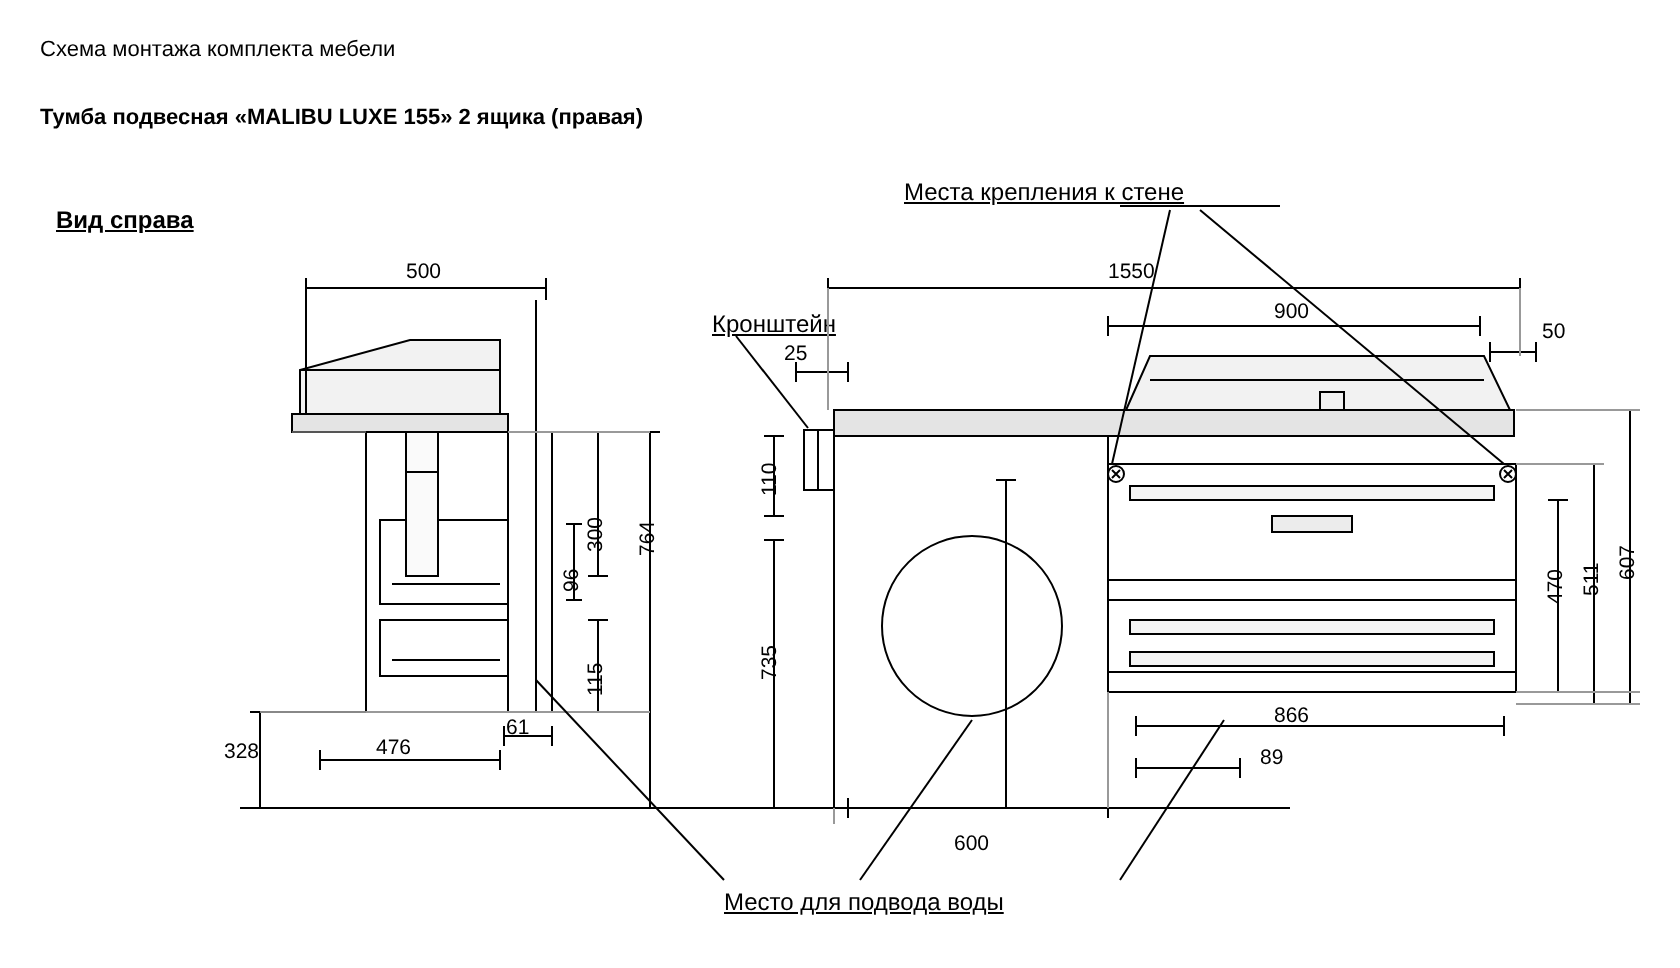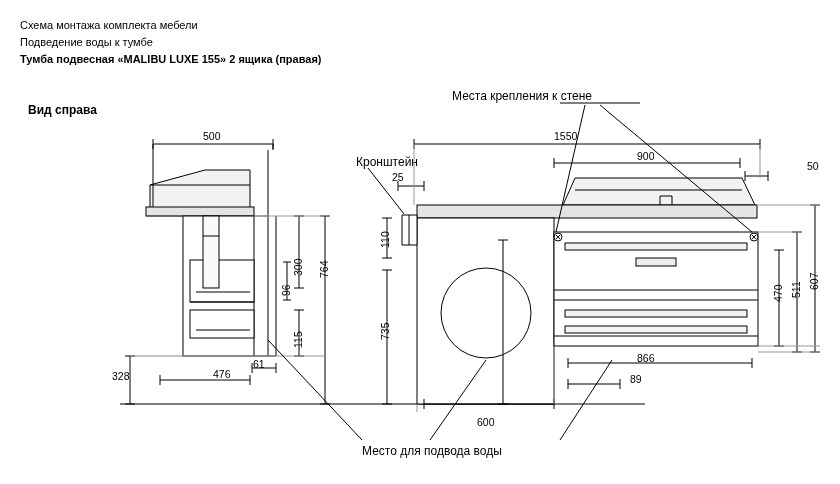--- a/index.html
+++ b/index.html
@@ -9,21 +9,21 @@
     font-family:"Liberation Sans", sans-serif;
     color:#000;
     overflow:hidden;
     position:relative;
   }
   #root{position:relative;width:840px;height:484px;}
 
   .txt{position:absolute;white-space:nowrap;}
   .t-title{font-size:11px;line-height:17px;}
   .t-bold{font-weight:bold;}
-  .t-lbl{font-size:12px;}
+  .t-lbl{font-size:12px;text-decoration:underline;}
   .t-dim{font-size:10.5px;}
 
   svg{position:absolute;left:0;top:0;}
 
   
   .logo{position:absolute;left:662px;top:375px;width:170px;height:46px;}
   .logo-bag{position:absolute;left:0px;top:2px;width:38px;height:38px;
     background:#2f6fd0;border-radius:5px;}
   .logo-bag:before{content:"";position:absolute;left:11px;top:-6px;width:16px;height:12px;
     border:3px solid #2f6fd0;border-bottom:none;border-radius:6px 6px 0 0;box-sizing:border-box;}
@@ -34,41 +34,40 @@
   .logo-text{position:absolute;left:44px;top:6px;font-size:25px;font-weight:bold;letter-spacing:-0.3px;}
   .logo-time{color:#3470c4;}
   .logo-shop{color:#1b1b1b;}
 </style>
 </head>
 <body>
 
 <div id="root">
 
   <div class="txt t-title" style="left:20px;top:17px;">Схема монтажа комплекта мебели</div>
-  <div class="txt t-title" style="left:20px;top:34px;">Подведение воды к тумбе</div>
   <div class="txt t-title t-bold" style="left:20px;top:51px;">Тумба подвесная «MALIBU LUXE 155»  2 ящика (правая)</div>
 
   <div class="txt t-lbl t-bold" style="left:28px;top:103px;">Вид справа</div>
   <div class="txt t-lbl" style="left:452px;top:89px;">Места крепления к стене</div>
   <div class="txt t-lbl" style="left:324px;top:155px;margin-left:32px;">Кронштейн</div>
   <div class="txt t-lbl" style="left:362px;top:444px;">Место  для подвода воды</div>
 
   <div class="txt t-dim" style="left:203px;top:130px;">500</div>
-  <div class="txt t-dim" style="left:213px;top:368px;text-align:right;">476</div>
+  <div class="txt t-dim" style="left:188px;top:368px;text-align:right;">476</div>
   <div class="txt t-dim" style="left:253px;top:358px;">61</div>
   <div class="txt t-dim" style="left:112px;top:370px;">328</div>
 
   <div class="txt t-dim" style="left:318px;top:278px;transform:rotate(-90deg);transform-origin:left top;">764</div>
   <div class="txt t-dim" style="left:292px;top:276px;transform:rotate(-90deg);transform-origin:left top;">300</div>
   <div class="txt t-dim" style="left:292px;top:348px;transform:rotate(-90deg);transform-origin:left top;">115</div>
   <div class="txt t-dim" style="left:280px;top:296px;transform:rotate(-90deg);transform-origin:left top;">96</div>
 
   <div class="txt t-dim" style="left:554px;top:130px;text-align:right;">1550</div>
   <div class="txt t-dim" style="left:637px;top:150px;">900</div>
-  <div class="txt t-dim" style="left:766px;top:160px;padding-left:41px;">50</div>
+  <div class="txt t-dim" style="left:730px;top:160px;padding-left:41px;">50</div>
   <div class="txt t-dim" style="left:392px;top:171px;">25</div>
 
   <div class="txt t-dim" style="left:379px;top:248px;transform:rotate(-90deg);transform-origin:left top;">110</div>
   <div class="txt t-dim" style="left:379px;top:340px;transform:rotate(-90deg);transform-origin:left top;">735</div>
   <div class="txt t-dim" style="left:496px;top:325px;transform:rotate(-90deg);transform-origin:left top;">860</div>
   <div class="txt t-dim" style="left:477px;top:416px;">600</div>
   <div class="txt t-dim" style="left:637px;top:352px;">866</div>
   <div class="txt t-dim" style="left:630px;top:373px;">89</div>
 
   <div class="txt t-dim" style="left:808px;top:290px;transform:rotate(-90deg);transform-origin:left top;">607</div>

